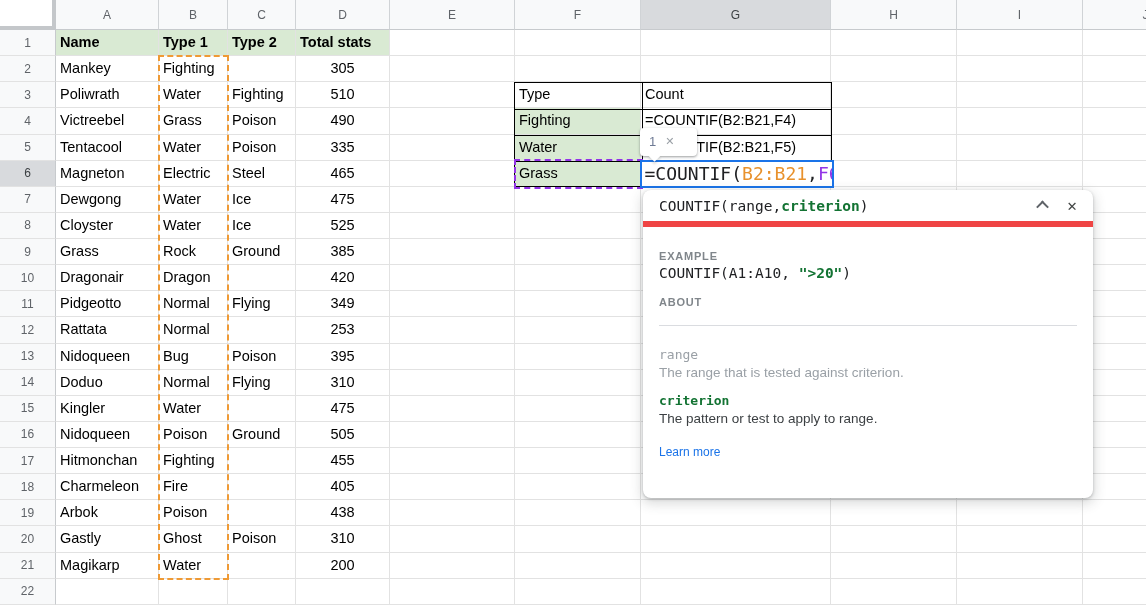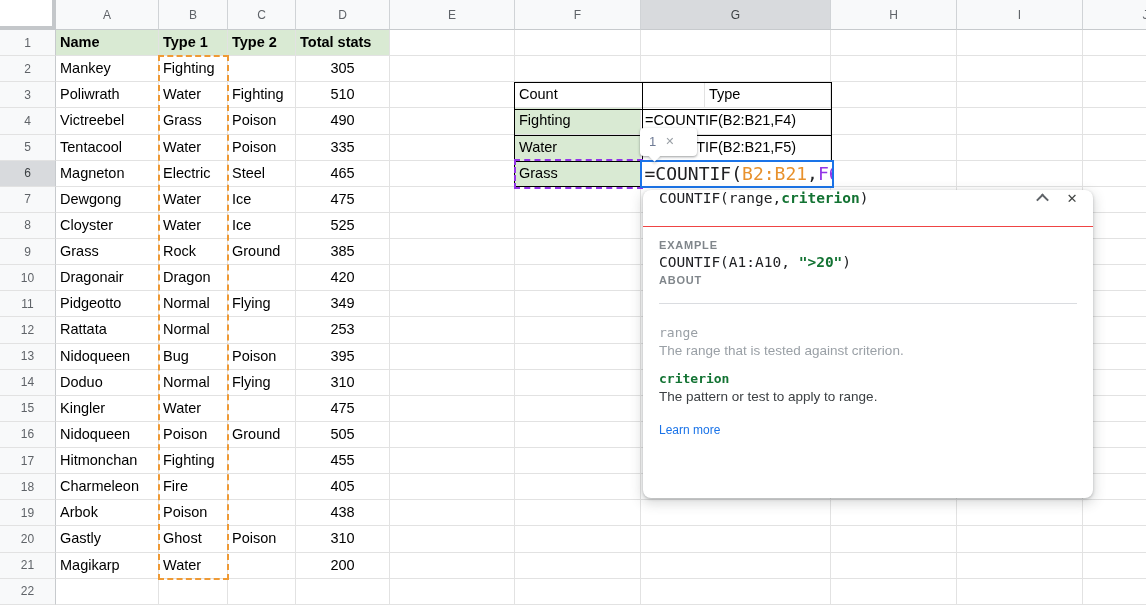--- a/index.html
+++ b/index.html
@@ -86,35 +86,35 @@
   }
   .pv-val { font-size:13px; color:#6f7b95; position:relative; z-index:1; }
   .pv-close { font-size:11px; color:#9aa0a6; cursor:pointer; position:relative; z-index:1; }
   
   .popup {
     position:absolute; left:643px; top:190px; width:450px; height:308px; z-index:10;
     background:#fff; border-radius:8px;
     box-shadow:0 1px 3px rgba(60,64,67,.3), 0 4px 12px 2px rgba(60,64,67,.18);
   }
   .popup-header {
-    height:37px; padding:0 16px; display:flex; align-items:flex-start;
-    border-bottom:1px solid #ef4444;
+    height:37px; padding:0 16px; display:flex; align-items:center;
+    border-bottom:6px solid #ef4444;
     font-family:"DejaVu Sans Mono", monospace; font-size:14.5px; color:#202124;
   }
   .green-code { color:#137333; font-weight:bold; }
   .hdr-icons { margin-left:auto; display:flex; align-items:center; gap:20px; }
   .chev {
     width:9px; height:9px; border-left:2px solid #5f6368; border-top:2px solid #5f6368;
     transform:rotate(45deg) translate(1px,1px); cursor:pointer;
   }
   .popup-close { font-size:16px; color:#444746; cursor:pointer; line-height:1; }
   .popup-body { padding:8px 16px 14px; }
   .sec-label {
     font-size:11px; font-weight:bold; color:#80868b; letter-spacing:.8px;
-    margin-top:4px; margin-bottom:3px;
+    margin-top:15px; margin-bottom:3px;
   }
   .code-line { font-family:"DejaVu Sans Mono", monospace; font-size:14.5px; color:#202124; }
   .about-text { font-size:13.5px; color:#3c4043; margin-top:2px; }
   .popup-divider { border:none; border-top:1px solid #dadce0; margin:17px 0 0; }
   .param-name { font-family:"DejaVu Sans Mono", monospace; font-size:13px; margin-top:21px; }
   .param-name.inactive { color:#9aa0a6; }
   .param-name.active { color:#137333; font-weight:bold; margin-top:13px; }
   .param-desc { font-size:13.5px; margin-top:3px; }
   .param-desc.inactive { color:#9aa0a6; }
   .param-desc.active { color:#3c4043; }
@@ -168,22 +168,22 @@
       <div class="c cJ"></div>
     </div>
 
     <div class="r">
       <div class="rn">3</div>
       <div class="c cA">Poliwrath</div>
       <div class="c cB">Water</div>
       <div class="c cC">Fighting</div>
       <div class="c cD num">510</div>
       <div class="c cE"></div>
+      <div class="c cF">Type</div>
       <div class="c cG">Count</div>
-      <div class="c cF">Type</div>
       <div class="c cH"></div>
       <div class="c cI"></div>
       <div class="c cJ"></div>
     </div>
 
     <div class="r">
       <div class="rn">4</div>
       <div class="c cA">Victreebel</div>
       <div class="c cB">Grass</div>
       <div class="c cC">Poison</div>

